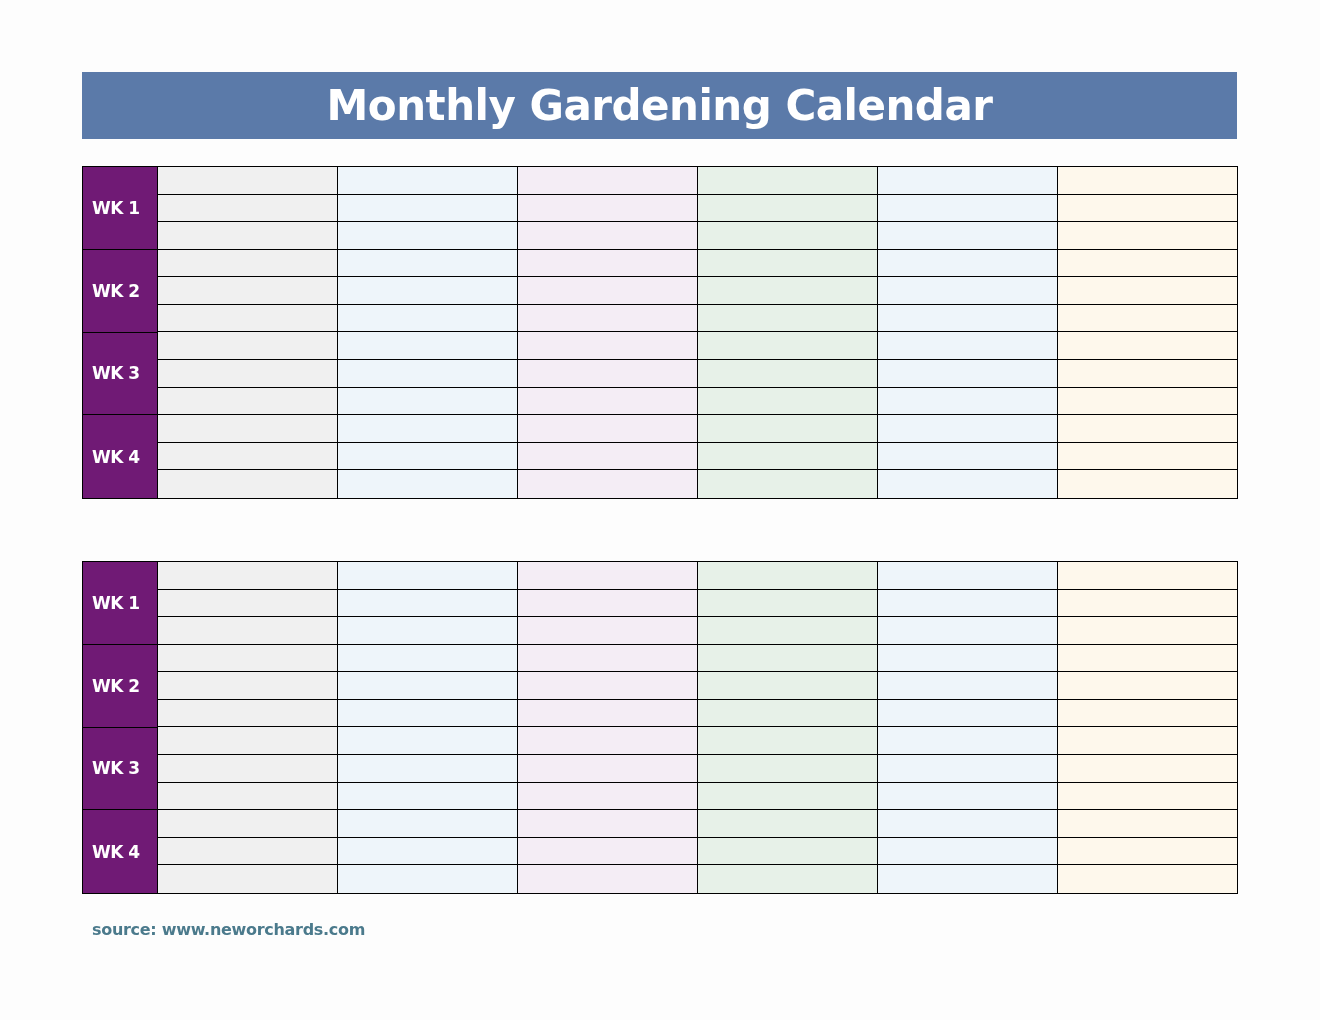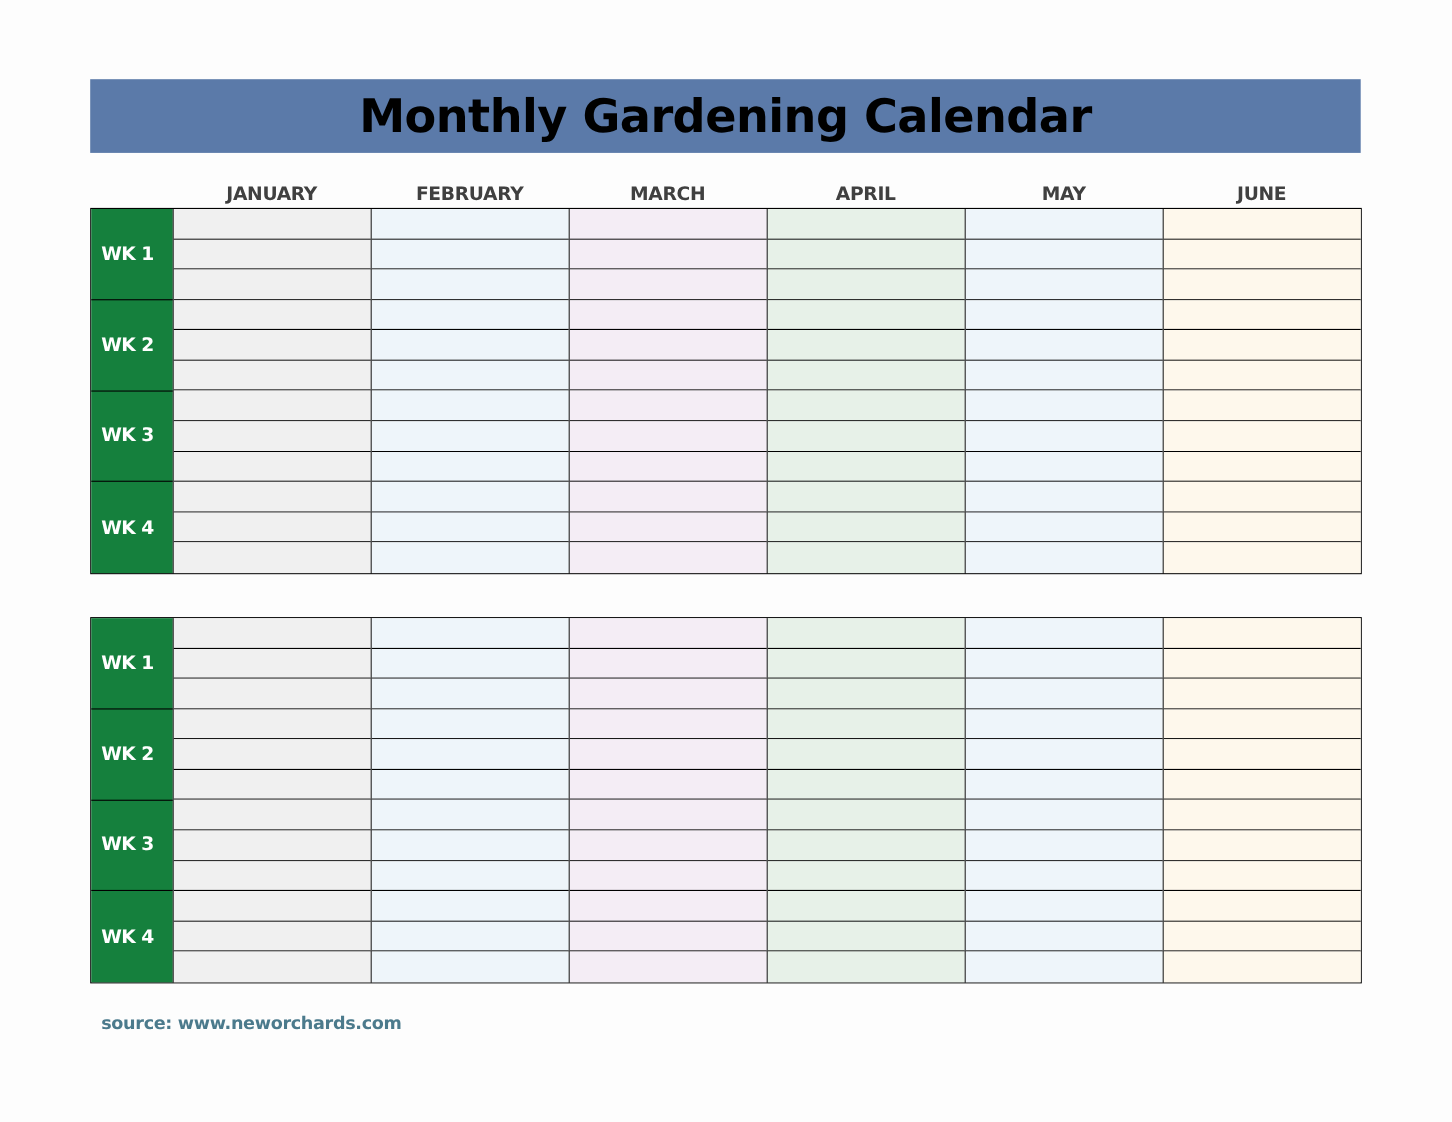--- a/index.html
+++ b/index.html
@@ -1,24 +1,24 @@
 <!DOCTYPE html>
 <html><head>
   <meta charset="utf-8">
   <style>
     html, body { margin: 0; padding: 0; background: #fdfdfd; }
     body { width: 1320px; height: 1020px; position: relative; font-family: "Liberation Sans", sans-serif; overflow: hidden; }
     .title-bar { position: absolute; left: 82px; top: 72px; width: 1155px; height: 67px; background: #5b7aa9; display: flex; align-items: center; justify-content: center; }
-    .title-bar h1 { margin: 12px; color: #000000; font-family: "DejaVu Sans", sans-serif; font-weight: bold; font-size: 42px; letter-spacing: -0.5px; }
+    .title-bar h1 { margin: 12px; color: #ffffff; font-family: "DejaVu Sans", sans-serif; font-weight: bold; font-size: 42px; letter-spacing: -0.5px; }
     .cal { position: absolute; left: 82px; width: 1156px; }
     .cal-head { display: flex; height: 23px; }
     .cal-head .spacer { width: 75px; }
     .cal-head .mh { width: 180px; text-align: center; font-weight: bold; font-size: 17px; color: #404040; line-height: 23px; font-family: "DejaVu Sans", sans-serif; letter-spacing: -0.3px; }
     .cal-grid { display: flex; border: 1px solid #000; }
-    .wk-col { width: 74px; background: #15803d; }
+    .wk-col { width: 74px; background: #701a75; }
     .wk { height: 82.75px; border-bottom: 1px solid #000; box-sizing: border-box; display: flex; align-items: center; padding-left: 9px; color: #fff; font-weight: bold; font-size: 17px; font-family: "DejaVu Sans", sans-serif; letter-spacing: -0.5px; }
     .wk:last-child { border-bottom: none; }
     .mcol { width: 180px; border-left: 1px solid #000; box-sizing: border-box; }
     .cell { height: 27.58px; border-bottom: 1px solid #000; box-sizing: border-box; }
     .cell:last-child { border-bottom: none; }
     .c0 { background: #f0f0f0; }
     .c1 { background: #eef5fa; }
     .c2 { background: #f4edf5; }
     .c3 { background: #e7f1e8; }
     .c4 { background: #eef5fa; }
@@ -26,29 +26,20 @@
     .source { position: absolute; left: 92px; top: 920px; color: #4b7a8c; font-weight: bold; font-size: 16px; font-family: "DejaVu Sans", sans-serif; letter-spacing: -0.3px; }
   </style>
 </head>
 <body>
 
 <div class="title-bar">
   <h1>Monthly Gardening Calendar</h1>
 </div>
 
 <div class="cal" id="cal0" style="top:166px;">
-    <div class="cal-head">
-      <div class="spacer"></div>
-      <div class="mh">JANUARY</div>
-      <div class="mh">FEBRUARY</div>
-      <div class="mh">MARCH</div>
-      <div class="mh">APRIL</div>
-      <div class="mh">MAY</div>
-      <div class="mh">JUNE</div>
-    </div>
     <div class="cal-grid">
       <div class="wk-col">
         <div class="wk">WK 1</div>
         <div class="wk">WK 2</div>
         <div class="wk">WK 3</div>
         <div class="wk">WK 4</div>
       </div>
       <div class="mcol">
         <div class="cell c0" style="background: rgb(240, 240, 240);"></div>
         <div class="cell c0" style="background: rgb(240, 240, 240);"></div>

